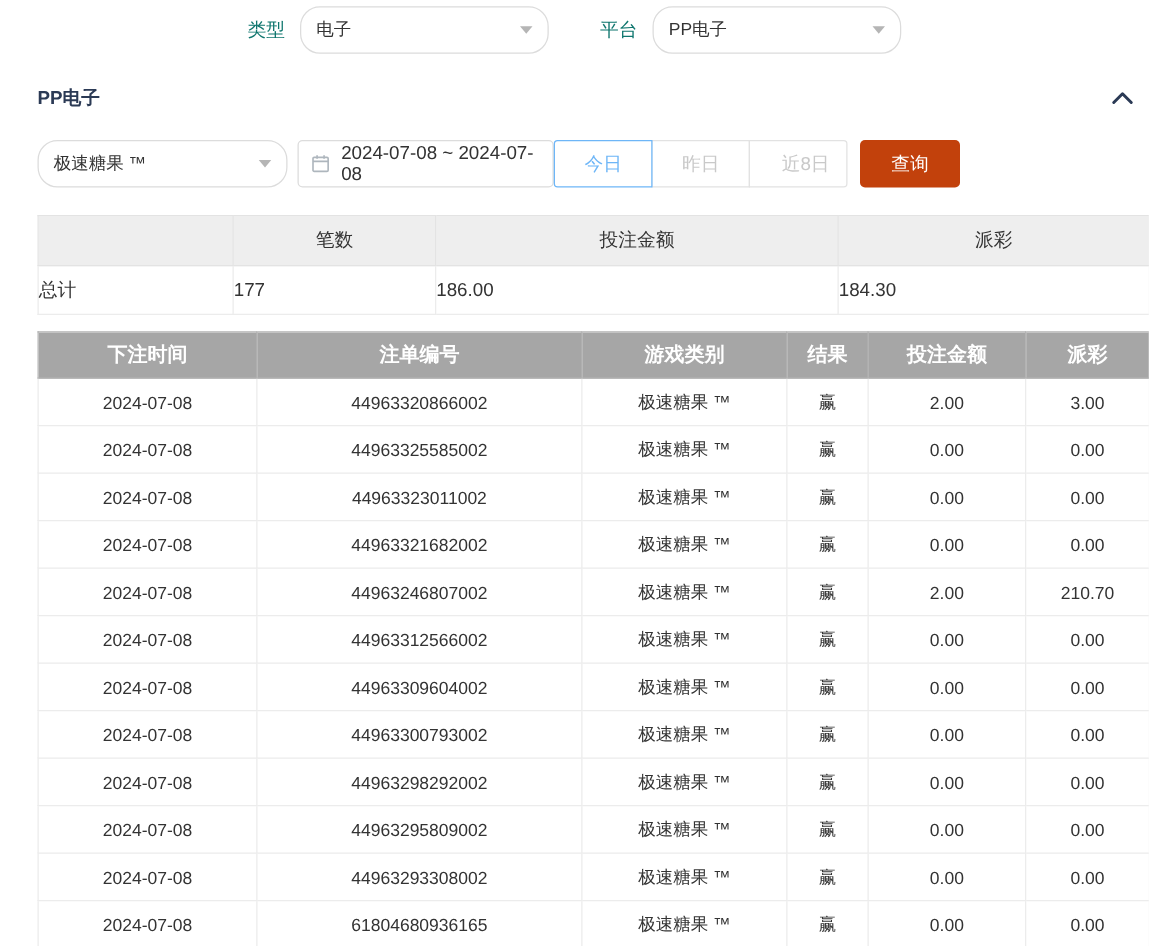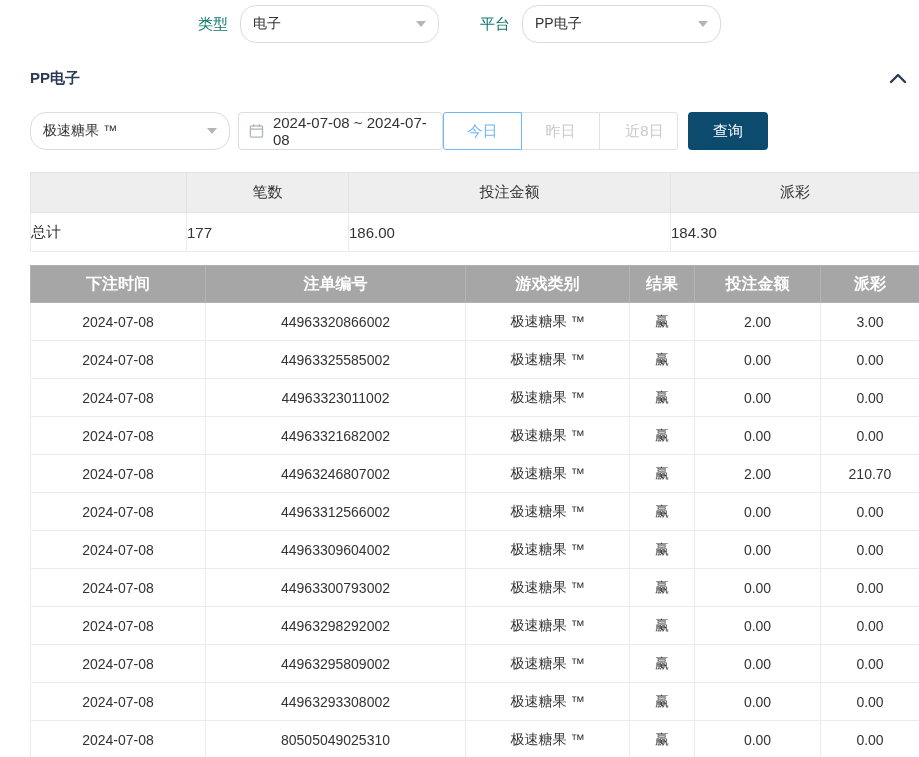--- a/index.html
+++ b/index.html
@@ -32,21 +32,21 @@
   }
   .btn-group { display: flex; }
   .quick-btn {
     width: 79px; height: 38px; background: #fff; border: 1px solid #e2e2e2; color: #c9c9c9;
     font-size: 15px; margin-left: -1px; cursor: pointer; font-family: inherit;
   }
   .quick-btn:first-child { margin-left: 0; border-radius: 3px 0 0 3px; }
   .quick-btn:last-child { border-radius: 0 3px 3px 0; padding-left: 12px; }
   .quick-btn.active { color: #6eb6f7; border-color: #6eb6f7; position: relative; z-index: 1; }
   .search-btn {
-    margin-left: 10px; width: 80px; height: 38px; background: #0c4a6e; border: none; border-radius: 4px;
+    margin-left: 10px; width: 80px; height: 38px; background: #c2410c; border: none; border-radius: 4px;
     color: #fff; font-size: 15px; cursor: pointer; font-family: inherit;
   }
   
   table { border-collapse: collapse; table-layout: fixed; }
   .summary-table { margin: 22px 0 0 30px; width: 889px; }
   .summary-table th { background: #eeeeee; height: 40px; font-weight: normal; font-size: 15px; color: #333; border: 1px solid #e3e3e3; text-align: center; }
   .summary-table td { height: 39px; font-size: 15px; border: 1px solid #ececec; }
   .records-table { margin: 13px 0 0 30px; width: 889px; }
   .records-table th { background: #a6a6a6; color: #fff; height: 37px; font-size: 16px; font-weight: bold; border: 1px solid #b3b3b3; text-align: center; }
   .records-table td { height: 38px; text-align: center; font-size: 14px; border: 1px solid #ececec; color: #333; background: #fff; }
@@ -232,21 +232,21 @@
         <tr>
           <td>2024-07-08</td>
           <td>44963293308002</td>
           <td>极速糖果 ™</td>
           <td>赢</td>
           <td>0.00</td>
           <td>0.00</td>
         </tr>
         <tr>
           <td>2024-07-08</td>
-          <td>80505049025310</td>
+          <td>61804680936165</td>
           <td>极速糖果 ™</td>
           <td>赢</td>
           <td>0.00</td>
           <td>0.00</td>
         </tr>
       </tbody>
   </table>
 
 </div>
 

